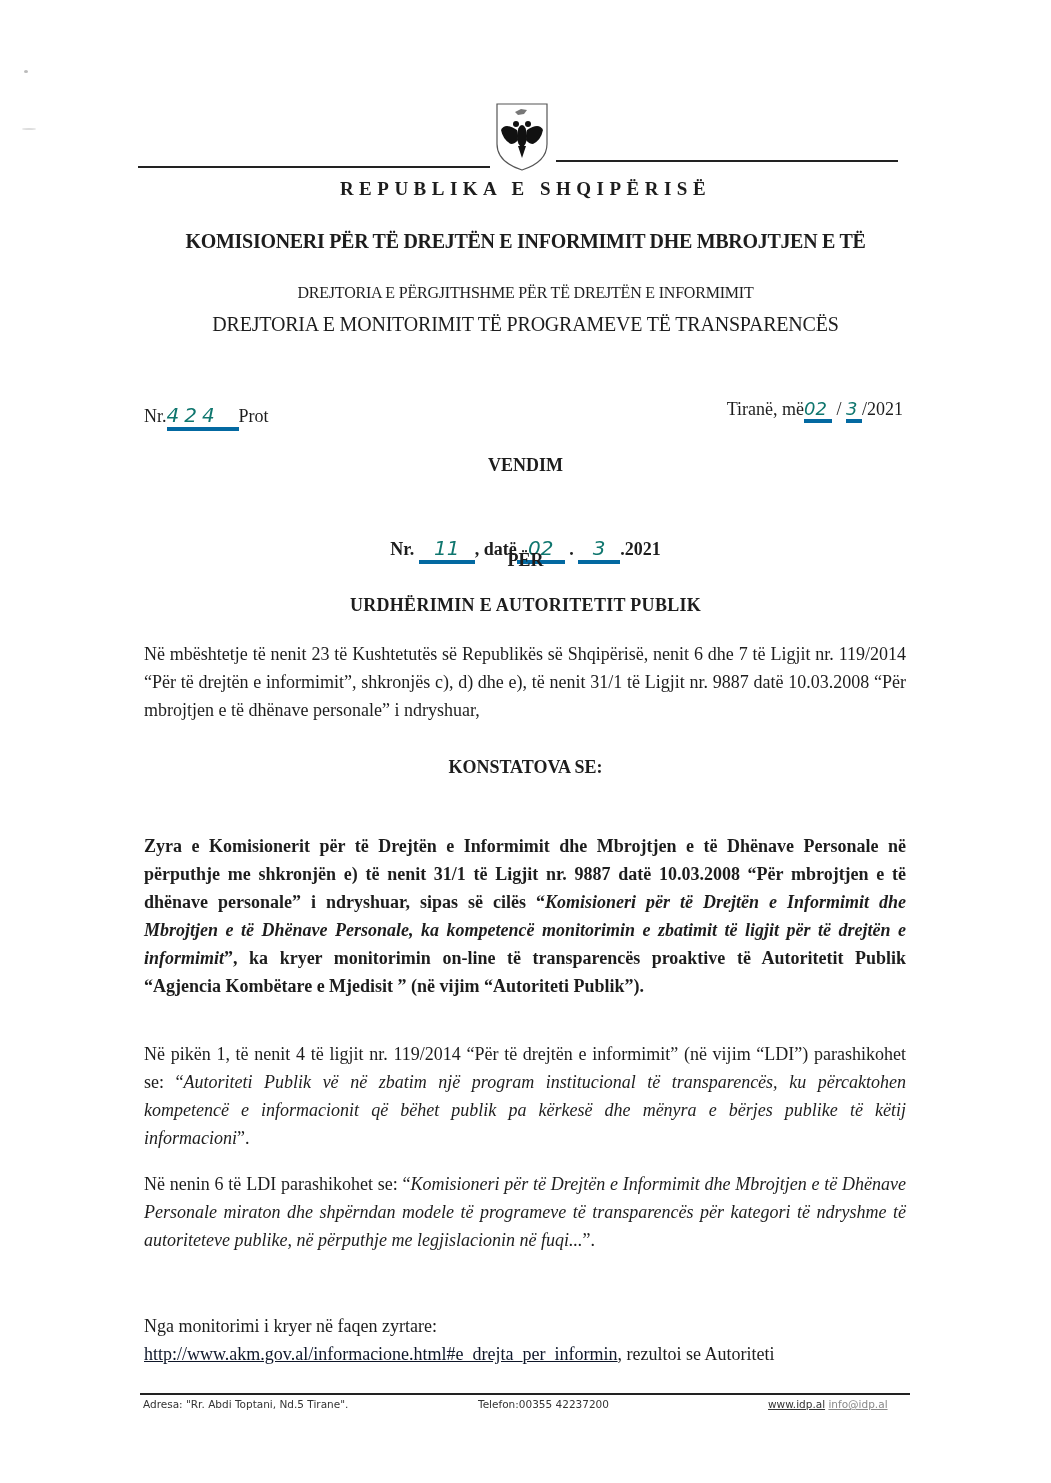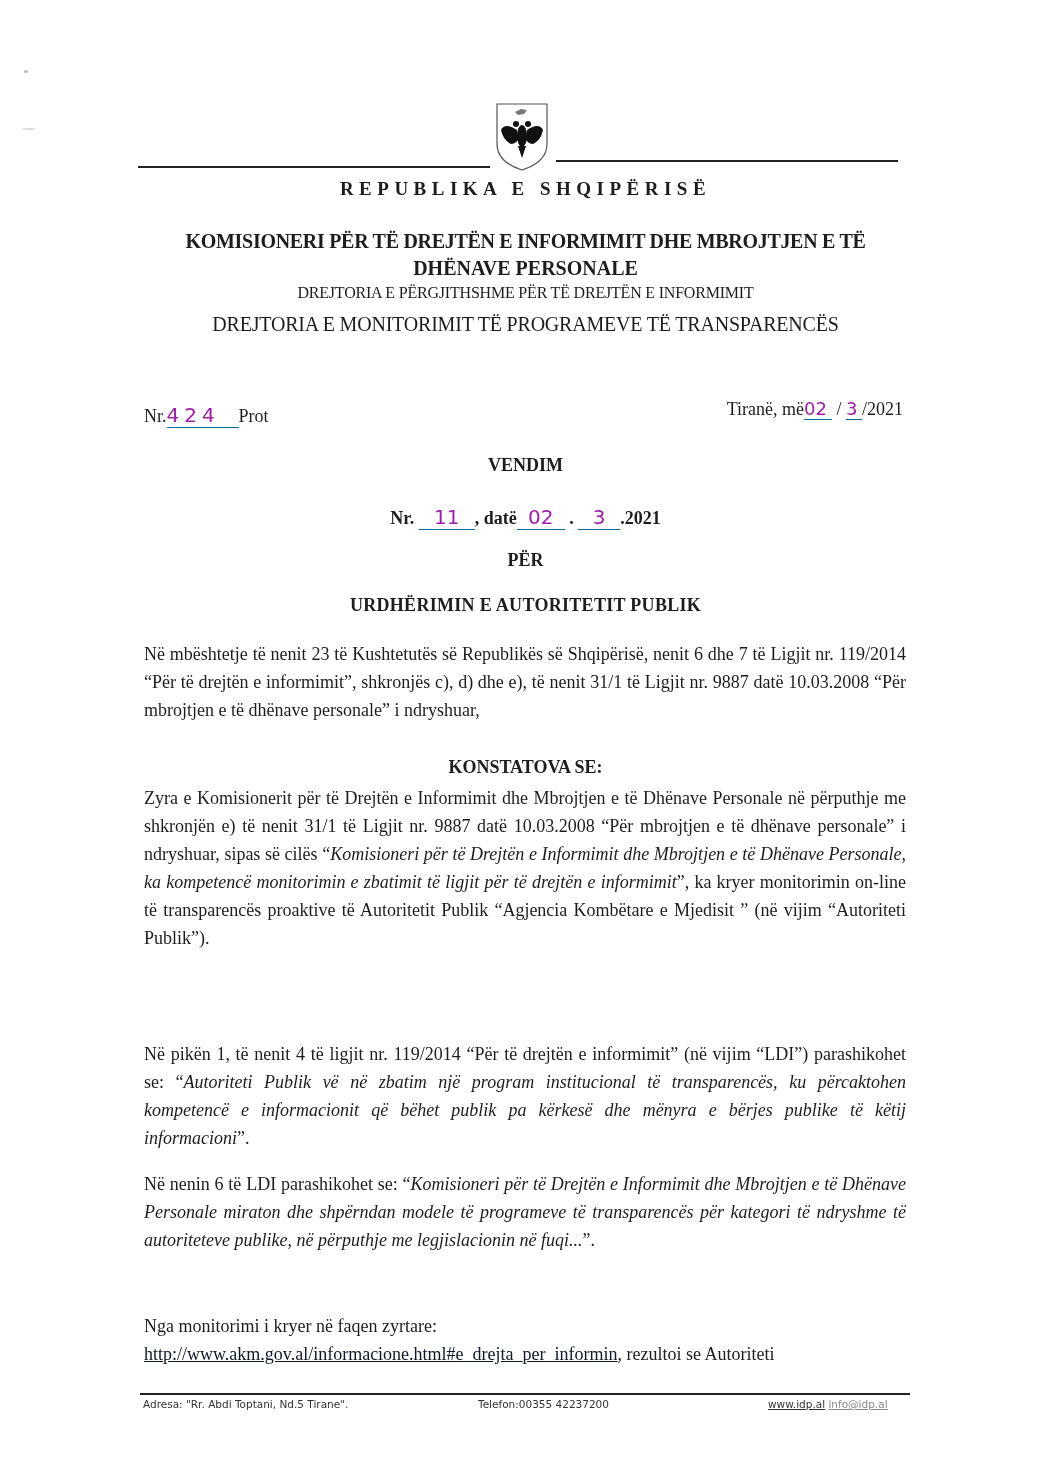--- a/index.html
+++ b/index.html
@@ -8,30 +8,30 @@
   .emblem { position: absolute; left: 493px; top: 100px; width: 58px; height: 72px; }
   .hline { position: absolute; height: 2px; background: #222; }
   .center { position: absolute; left: 0; width: 1051px; text-align: center; }
   .republika { top: 178px; font-size: 19px; font-weight: bold; letter-spacing: 5.5px; }
   .kom1 { top: 230px; font-size: 20px; font-weight: bold; letter-spacing: -0.3px; }
   .kom2 { top: 257px; font-size: 20px; font-weight: bold; }
   .dir1 { top: 284px; font-size: 16px; letter-spacing: -0.2px; }
   .dir2 { top: 313px; font-size: 20px; letter-spacing: -0.2px; }
   .prot { position: absolute; left: 144px; top: 403px; font-size: 18px; }
   .tirane { position: absolute; right: 148px; top: 398px; font-size: 18px; }
-  .hand { font-family: "DejaVu Sans", sans-serif; color: #a21caf; display: inline-block; border-bottom: 1px solid #0369a1; }
+  .hand { font-family: "DejaVu Sans", sans-serif; color: #0f766e; font-style: italic; display: inline-block; border-bottom: 4px solid #0369a1; }
   .vendim { top: 455px; font-size: 18px; font-weight: bold; }
   .nrdate { top: 505px; font-size: 18px; font-weight: bold; }
   .per { top: 550px; font-size: 18px; font-weight: bold; }
   .urdh { top: 595px; font-size: 18px; font-weight: bold; letter-spacing: 0.3px; }
   .konst { top: 757px; font-size: 18px; font-weight: bold; }
   .para { position: absolute; left: 144px; width: 762px; font-size: 18px; line-height: 28px; text-align: justify; }
   .para i { font-style: italic; }
   .p1 { top: 640px; }
-  .p2 { top: 784px; }
+  .p2 { top: 832px; font-weight: bold; }
   .p3 { top: 1040px; }
   .p4 { top: 1170px; }
   .p5 { top: 1312px; text-align: left; }
   .link { text-decoration: underline; color: #0f172a; }
   .footer-line { position: absolute; left: 140px; top: 1393px; width: 770px; height: 2px; background: #222; }
   .footer { position: absolute; top: 1398px; font-family: "DejaVu Sans", sans-serif; font-size: 10.5px; color: #333; }
   .f-addr { left: 143px; }
   .f-tel { left: 478px; }
   .f-web { left: 768px; }
   .f-web span { text-decoration: underline; }
@@ -58,37 +58,36 @@
         <path d="M34 30 Q46 22 50 30 Q48 40 40 44 Q36 44 33 40 Z"></path>
         <circle cx="23" cy="24" r="3"></circle>
         <circle cx="35" cy="24" r="3"></circle>
         <path d="M25 46 L29 58 L33 46 Z"></path>
       </g>
     </svg>
   </div>
 
   <div class="center republika">REPUBLIKA E SHQIPËRISË</div>
   <div class="center kom1">KOMISIONERI PËR TË DREJTËN E INFORMIMIT DHE MBROJTJEN E TË</div>
-  <div class="center kom2">DHËNAVE PERSONALE</div>
   <div class="center dir1">DREJTORIA E PËRGJITHSHME PËR TË DREJTËN E INFORMIMIT</div>
   <div class="center dir2">DREJTORIA E MONITORIMIT TË PROGRAMEVE TË TRANSPARENCËS</div>
 
   <div class="prot">
     <span>Nr.</span><span class="hand" style="width:72px;font-size:20px;letter-spacing:5px;">424</span><span>Prot</span>
   </div>
 
   <div class="tirane">
     <span>Tiranë, më</span><span class="hand" style="width:28px;font-size:18px;">02</span> / <span class="hand" style="width:16px;font-size:18px;">3</span><span>/2021</span>
   </div>
 
   <div class="center vendim">VENDIM</div>
 
   <div class="center nrdate">
     <span>Nr.</span>
-    <span class="hand" style="width:56px;font-weight:normal;font-size:20px;">11</span><span>, datë</span><span class="hand" style="width:48px;font-weight:normal;font-size:20px;">02</span> . <span class="hand" style="width:42px;font-weight:normal;font-size:20px;text-align:center;">3</span><span>.2021</span>
+    <span class="hand" style="width:56px;font-weight:normal;font-size:20px;margin-top:31px;">11</span><span>, datë</span><span class="hand" style="width:48px;font-weight:normal;font-size:20px;">02</span> . <span class="hand" style="width:42px;font-weight:normal;font-size:20px;text-align:center;">3</span><span>.2021</span>
   </div>
 
   <div class="center per">PËR</div>
   <div class="center urdh">URDHËRIMIN E AUTORITETIT PUBLIK</div>
 
   <div class="para p1">Në mbështetje të nenit 23 të Kushtetutës së Republikës së Shqipërisë, nenit 6 dhe 7 të Ligjit nr. 119/2014 “Për të drejtën e informimit”, shkronjës c), d) dhe e), të nenit 31/1 të Ligjit nr. 9887 datë 10.03.2008 “Për mbrojtjen e të dhënave personale” i ndryshuar,</div>
 
   <div class="center konst">KONSTATOVA SE:</div>
 
   <div class="para p2"><span>Zyra e Komisionerit për të Drejtën e Informimit dhe Mbrojtjen e të Dhënave Personale në përputhje me shkronjën e) të nenit 31/1 të Ligjit nr. 9887 datë 10.03.2008 “Për mbrojtjen e të dhënave personale” i ndryshuar, sipas së cilës “</span><i>Komisioneri për të Drejtën e Informimit dhe Mbrojtjen e të Dhënave Personale, ka kompetencë monitorimin e zbatimit të ligjit për të drejtën e informimit</i><span>”, ka kryer monitorimin on-line të transparencës proaktive të Autoritetit Publik “Agjencia Kombëtare e Mjedisit ” (në vijim “Autoriteti Publik”).</span></div>

